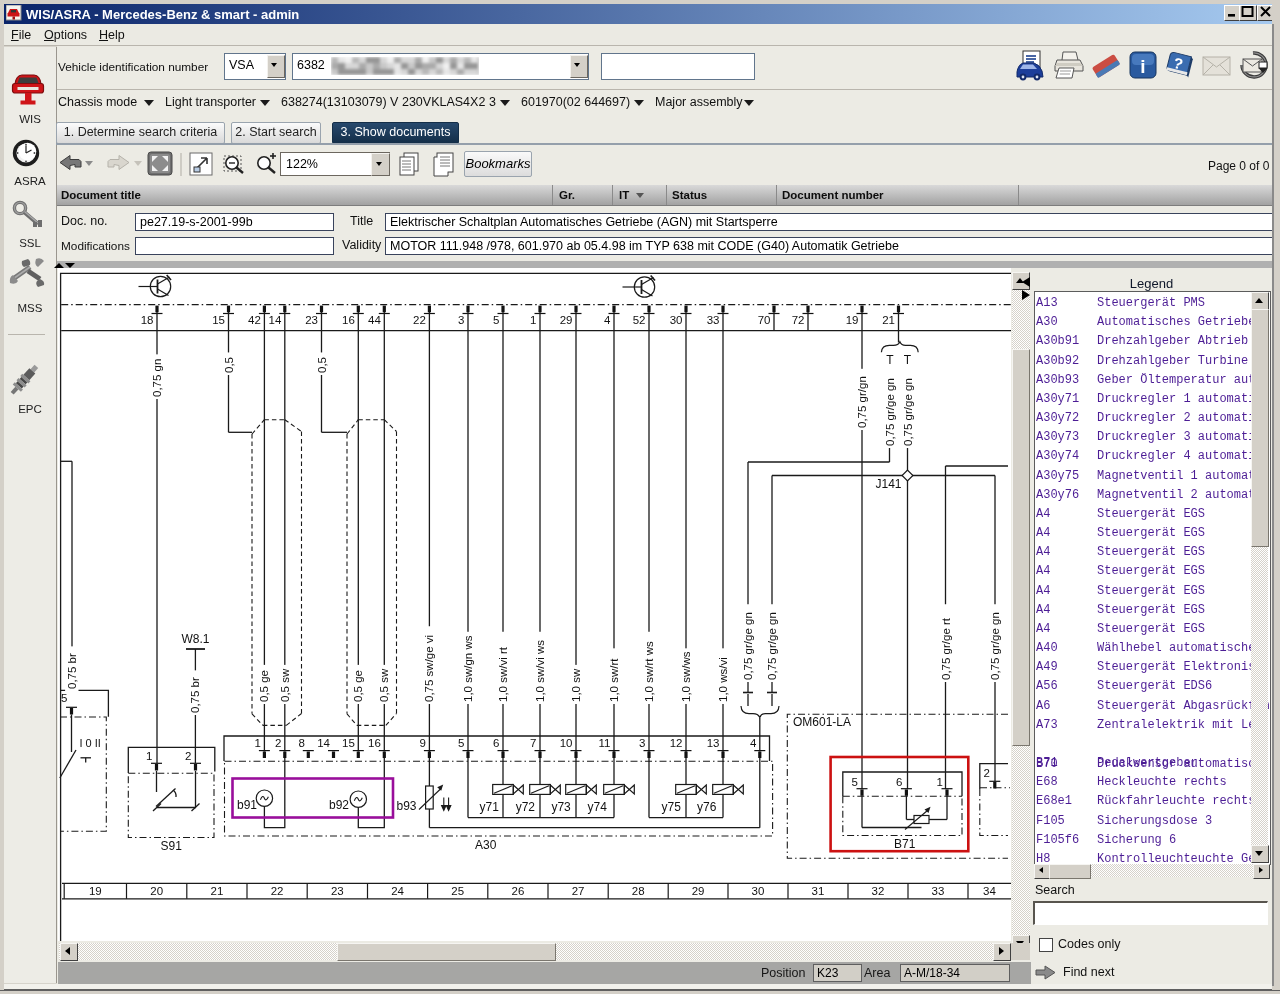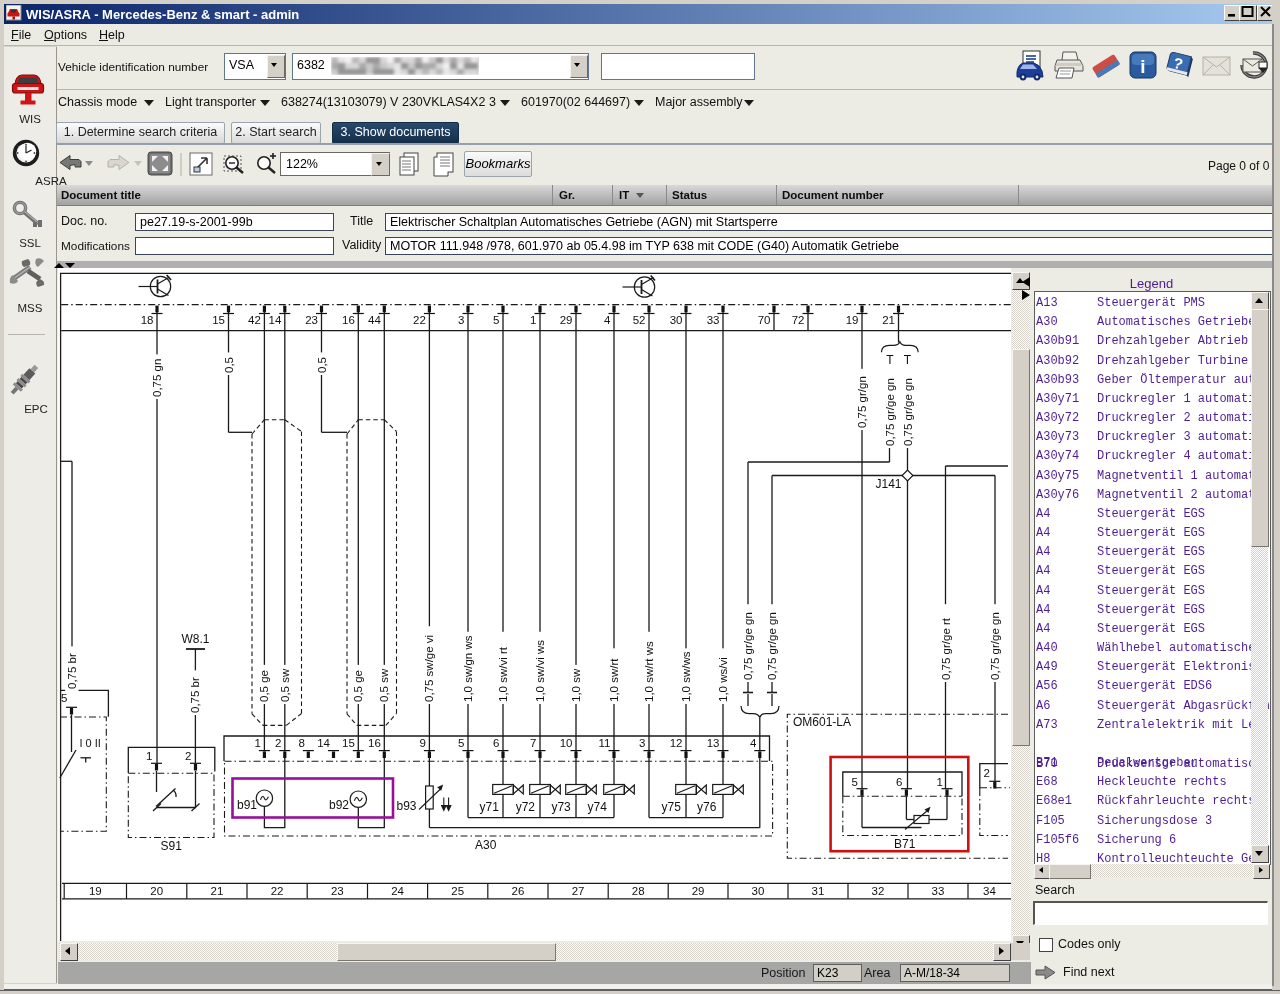--- a/index.html
+++ b/index.html
@@ -131,25 +131,25 @@
 <rect x="-5.5" y="-2" width="11" height="3" fill="#8d8d8d"></rect>
 <rect x="-4" y="1" width="8" height="2.6" fill="#474747"></rect>
 <rect x="-5.5" y="3.6" width="11" height="3" fill="#8d8d8d"></rect>
 <rect x="-4" y="6.6" width="8" height="2.6" fill="#474747"></rect>
 <rect x="-5.5" y="9.2" width="11" height="3" fill="#8d8d8d"></rect>
 <rect x="-2" y="12.2" width="4" height="7" fill="#767676"></rect>
 </g>
     </svg>
   </div>
 <div class="abs sblabel" style="left:4px;top:113px;">WIS</div>
-<div class="abs sblabel" style="left:4px;top:175px;margin-left:21px;">ASRA</div>
+<div class="abs sblabel" style="left:4px;top:175px;">ASRA</div>
 <div class="abs sblabel" style="left:4px;top:237px;">SSL</div>
 <div class="abs sblabel" style="left:4px;top:302px;">MSS</div>
 <div class="abs hr1" style="left:8px;top:334px;width:37px;"></div>
-<div class="abs sblabel" style="left:4px;top:403px;padding-left:6px;">EPC</div>
+<div class="abs sblabel" style="left:4px;top:403px;">EPC</div>
 
 <div class="abs lbl" style="left:58px;top:60px;font-size:11.8px;">Vehicle identification number</div>
 <div class="abs field" style="left:224px;top:53px;width:60px;height:25px;">
   <span style="position:absolute;left:4px;top:4px;font-size:12.5px;">VSA</span>
   <div class="abs combo-btn" style="left:42px;top:1px;width:16px;height:21px;"></div>
   <div class="abs arr-down" style="left:46px;top:9px;"></div>
 </div>
 <div class="abs field" style="left:292px;top:53px;width:295px;height:25px;">
   <span style="position:absolute;left:4px;top:4px;font-size:12.5px;">6382</span>
   <div class="abs" id="blurblock" style="left:38px;top:3px;width:148px;height:18px;overflow:hidden;"><svg width="148" height="18" style="filter:blur(1.5px);">
@@ -891,21 +891,21 @@
 
 <div class="abs sb sbtrack" style="left:59px;top:943px;width:952px;height:17px;"></div>
 <div class="abs sbbtn" style="left:60px;top:943px;width:16px;height:16px;"></div>
 <div class="abs" style="left:65px;top:947px;width:0;height:0;border-top:4px solid transparent;border-bottom:4px solid transparent;border-right:5px solid #000;"></div>
 <div class="abs sbthumb" style="left:337px;top:943px;width:217px;height:16px;"></div>
 <div class="abs sbbtn" style="left:993px;top:943px;width:16px;height:16px;"></div>
 <div class="abs" style="left:999px;top:947px;width:0;height:0;border-top:4px solid transparent;border-bottom:4px solid transparent;border-left:5px solid #000;"></div>
 <div class="abs" style="left:1011px;top:943px;width:19px;height:17px;background:#d4d0c8;"></div>
 
 <div class="abs" id="legendpanel">
-<div style="position:absolute;left:0;top:8px;width:100%;text-align:center;font-size:13px;color:#4c1d95;">Legend</div>
+<div style="position:absolute;left:0;top:8px;width:100%;text-align:center;font-size:13px;color:#0f172a;">Legend</div>
 <div id="legendlist">
       <div class="lrow" style="top:4.00px;">
         <span class="lcode">A13</span>
         <span class="ldesc">Steuergerät PMS</span>
       </div>
       <div class="lrow" style="top:23.17px;">
         <span class="lcode">A30</span>
         <span class="ldesc">Automatisches Getriebe</span>
       </div>
       <div class="lrow" style="top:42.34px;">

